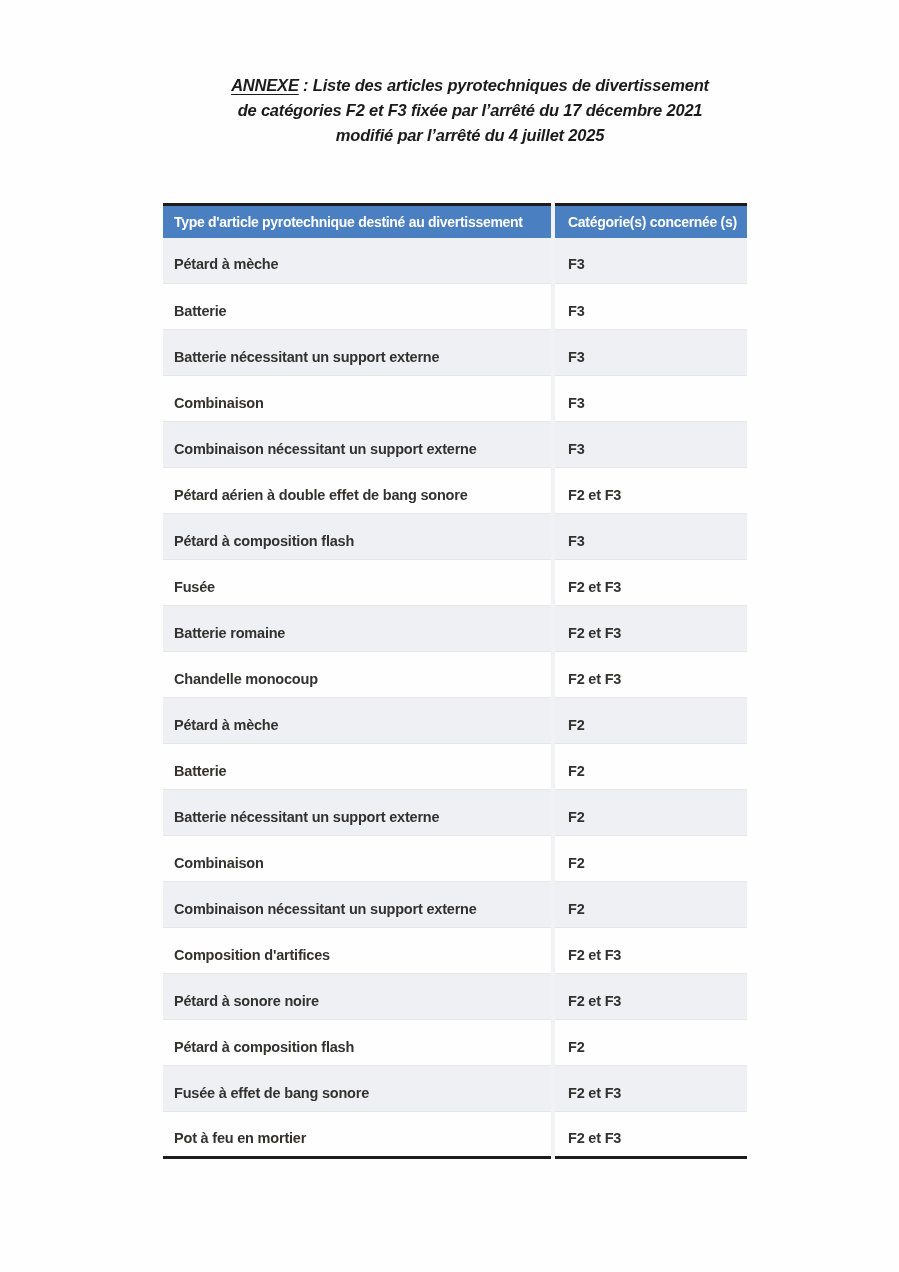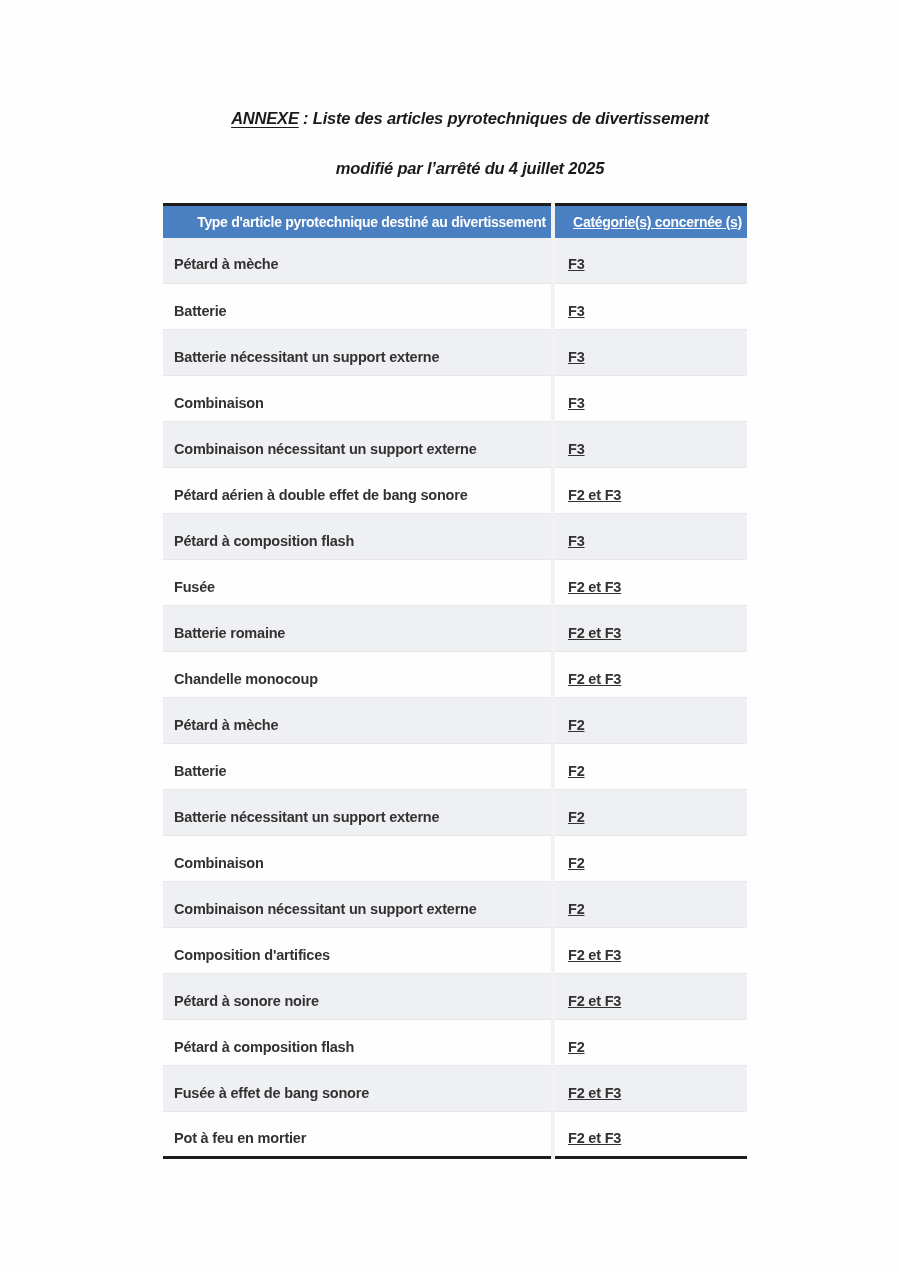--- a/index.html
+++ b/index.html
@@ -19,21 +19,21 @@
     overflow: hidden;
     font-family: "Liberation Sans", "DejaVu Sans", sans-serif;
   }
   .page {
     position: relative;
     width: 899px; height: 1272px;
     background: #fefefe;
   }
   .doc-title {
     position: absolute;
-    left: 150px; top: 106px;
+    left: 150px; top: 73px;
     width: 640px;
     text-align: center;
     font-size: 16.5px;
     font-weight: bold;
     font-style: italic;
     color: #1b1b1b;
     line-height: 25px;
     letter-spacing: -0.2px;
   }
   .doc-title .annexe {
@@ -48,59 +48,59 @@
     table-layout: fixed;
     border-top: 3px solid var(--border-dark);
     border-bottom: 3px solid var(--border-dark);
   }
   .pyro-table th {
     background: var(--header-bg);
     color: var(--header-text);
     font-size: 14px;
     font-weight: bold;
     letter-spacing: -0.3px;
-    text-align: center;
+    text-align: left;
     height: 33px;
-    padding: 0 0 0 29px;
+    padding: 0 0 0 11px;
     vertical-align: middle;
     white-space: nowrap;
     overflow: hidden;
   }
   .pyro-table td {
     font-size: 14.5px;
     font-weight: bold;
     color: var(--body-text);
     letter-spacing: -0.2px;
     height: 46px;
     padding: 8px 0 0 11px;
     vertical-align: middle;
     white-space: nowrap;
     overflow: hidden;
   }
   .col-type { width: 390px; }
-  .col-cat  { width: 194px; text-decoration: underline; }
+  .col-cat  { width: 194px; }
   .pyro-table th.col-cat,
   .pyro-table td.col-cat {
     border-left: 4px solid var(--divider);
     padding-left: 13px;
   }
   .pyro-table tbody tr + tr td {
     border-top: 1px solid var(--row-line);
   }
   tr.row-shaded td { background: var(--row-shaded-bg); }
   tr.row-plain  td { background: var(--row-plain-bg); }
 </style>
 </head>
 <body>
 
 <div class="page">
 
   <div class="doc-title">
     <span><span class="annexe">ANNEXE</span><span> : Liste des articles pyrotechniques de divertissement</span></span><br>
-    <br>
+    <span>de catégories F2 et F3 fixée par l’arrêté du 17 décembre 2021</span><br>
     <span>modifié par l’arrêté du 4 juillet 2025</span>
   </div>
 
   <table class="pyro-table">
     <thead>
       <tr>
         <th class="col-type">Type d'article pyrotechnique destiné au divertissement</th>
         <th class="col-cat">Catégorie(s) concernée (s)</th>
       </tr>
     </thead>

